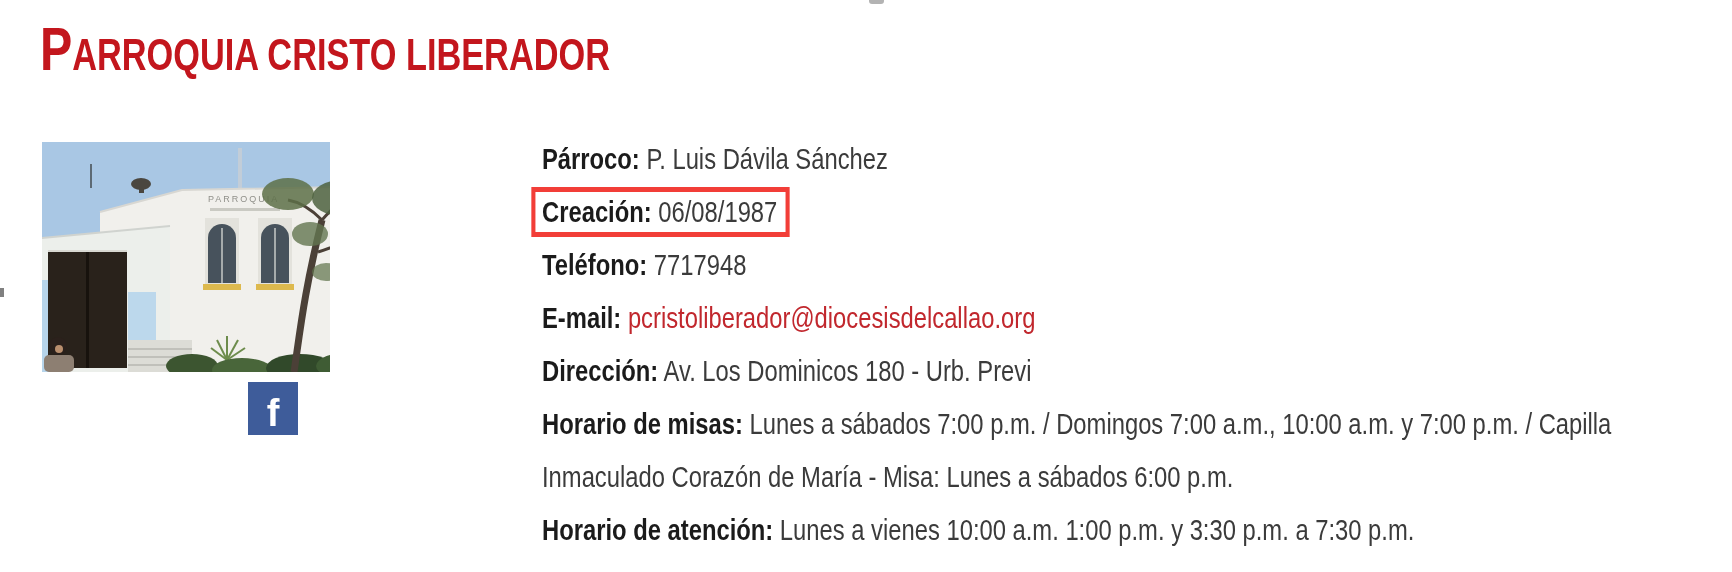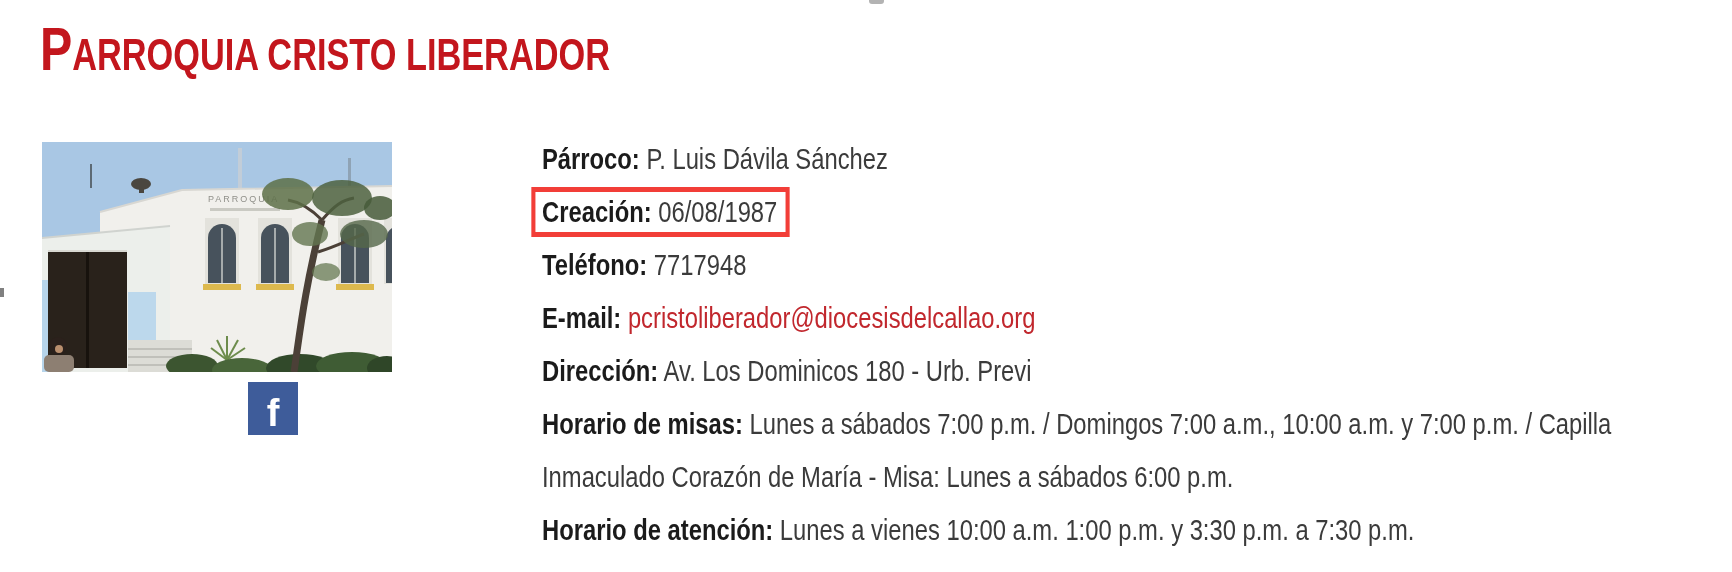--- a/index.html
+++ b/index.html
@@ -17,21 +17,21 @@
   .title{
     position:absolute;left:40px;top:20px;margin:0;
     color:#c3161d;font-weight:700;white-space:nowrap;
     transform:scaleX(0.78);transform-origin:left top;
     line-height:58px;letter-spacing:0px;
   }
   .title .t-first{font-size:62px;}
   .title .t-rest{font-size:44px;}
 
   
-  .photo{position:absolute;left:42px;top:142px;width:350px;height:230px;overflow:hidden;text-align:center;}
+  .photo{position:absolute;left:42px;top:142px;width:288px;height:230px;overflow:hidden;text-align:center;}
   .fb{
     position:absolute;left:248px;top:382px;width:50px;height:53px;
     background:#3e5c9a;color:#ffffff;
     display:flex;align-items:flex-end;justify-content:center;
     font-size:38px;font-weight:700;line-height:44px;
     text-decoration:none;cursor:pointer;
   }
 
   
   .details{

